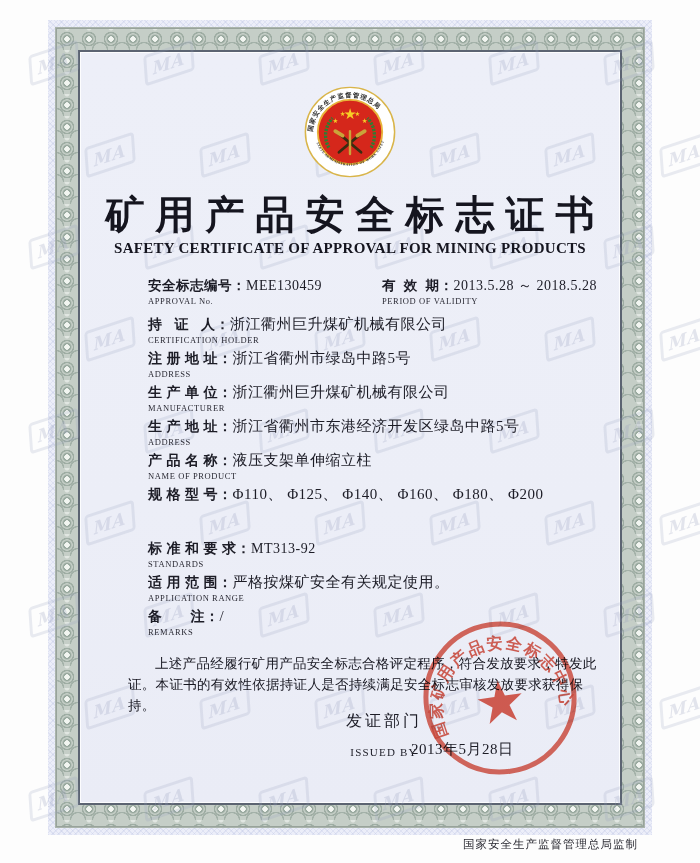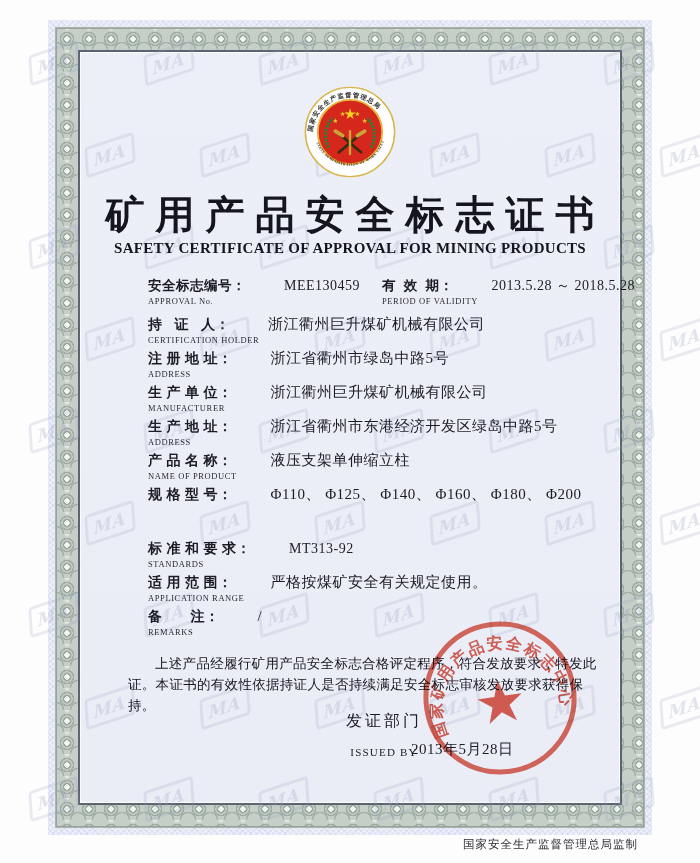--- a/index.html
+++ b/index.html
@@ -68,21 +68,21 @@
   .subtitle {
     position:absolute; top:190px; left:0; right:0;
     text-align:center; font-size:15px; font-weight:bold;
     letter-spacing:.3px; color:#15151f;
   }
 
   .fields { position:absolute; top:226px; left:70px; right:24px; }
   .toprow { display:flex; margin-bottom:9px; }
   .toprow .col-left  { width:52%; }
   .toprow .col-right { width:48%; }
-  .fl { display:flex; align-items:flex-start;gap:38px; }
+  .fl { display:flex; align-items:flex-start; }
   .cn { font-size:14px; font-weight:bold; white-space:pre; line-height:19px; letter-spacing:.5px; }
   .cn-sm { font-size:13.5px; }
   .en { font-size:8.5px; letter-spacing:.6px; color:#2a2a34; line-height:10px; margin-top:1px; font-family:"Liberation Serif",serif; }
   .val { font-size:15px; font-weight:500; line-height:19px; white-space:pre; letter-spacing:.5px; }
   .val-num { font-size:14px; letter-spacing:.5px; }
   .row { margin-bottom:4px; }
   .row .fl { align-items:flex-start; }
   .gap-lg { margin-top:35px; }
   .gap-sm { margin-top:3px; }
 

